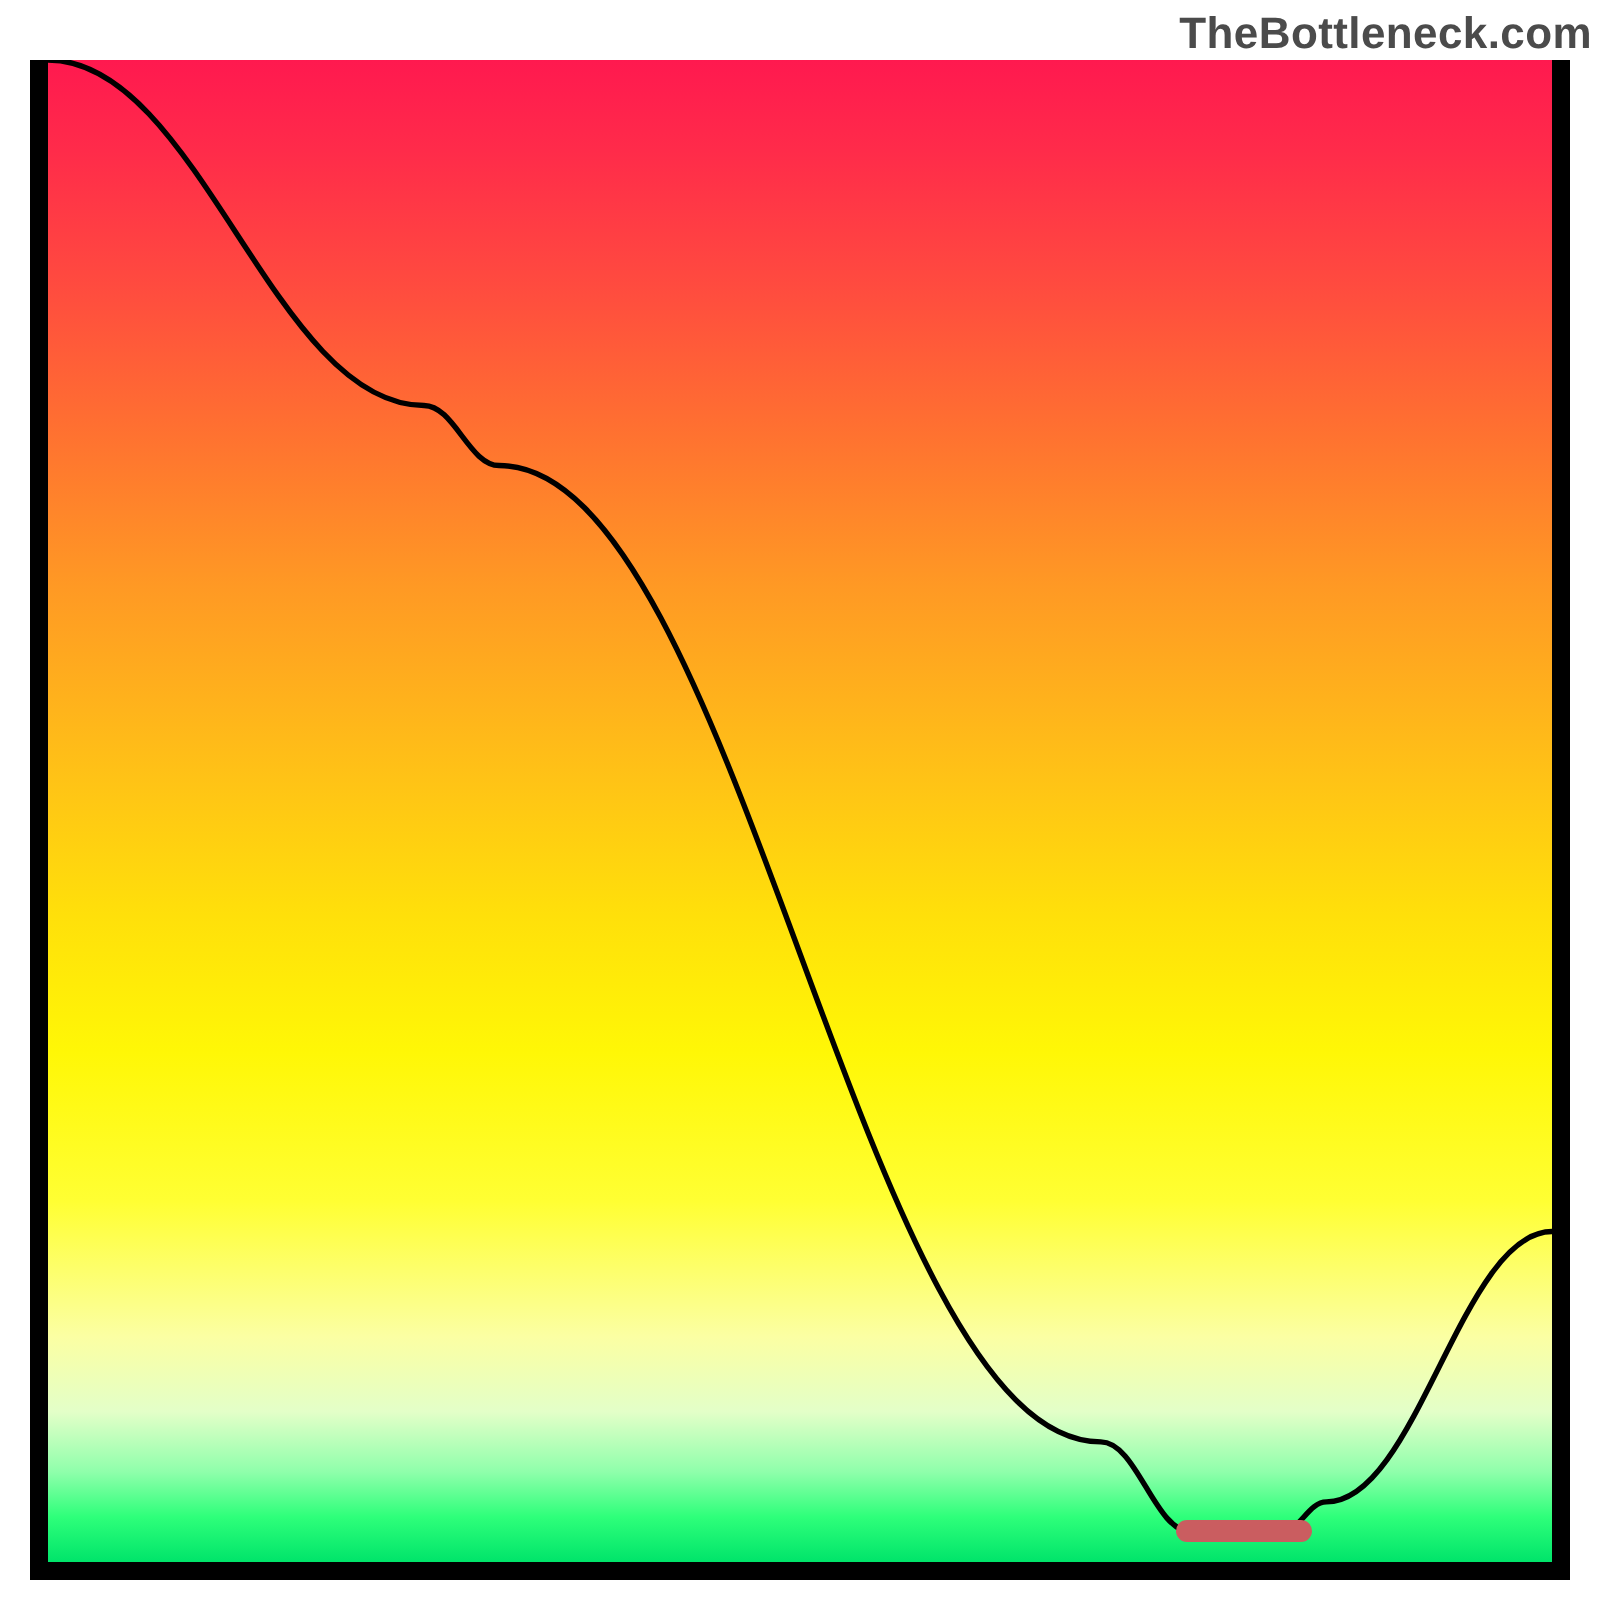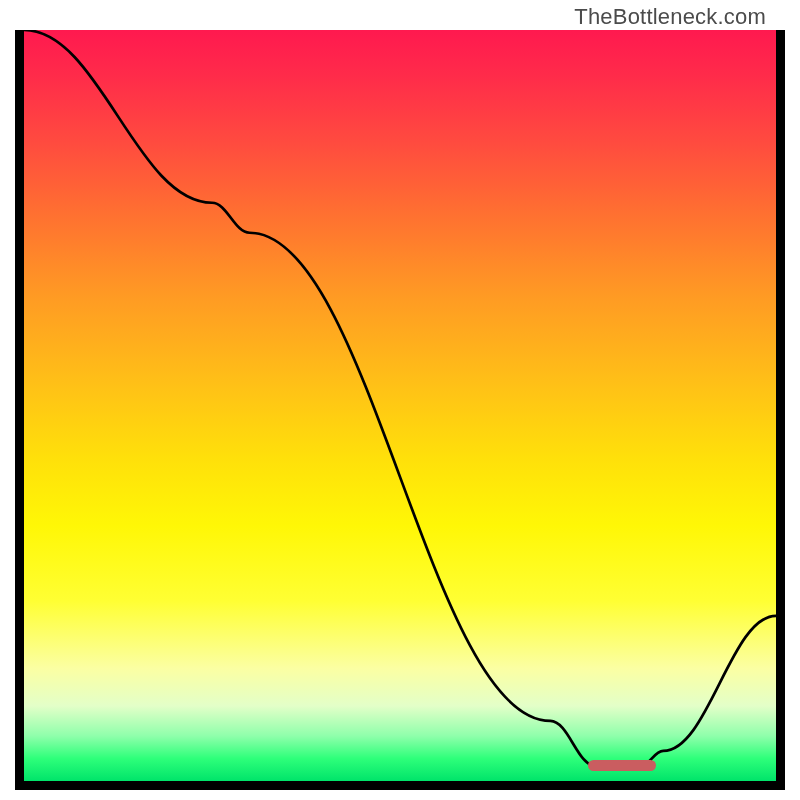--- a/index.html
+++ b/index.html
@@ -8,23 +8,23 @@
     width: 800px;
     height: 800px;
     background: #ffffff;
     position: relative;
     font-family: Arial, Helvetica, sans-serif;
     overflow: hidden;
   }
   .watermark {
     position: absolute;
     top: 4px;
-    right: 34px;
+    right: 4px;
     font-size: 22px;
-    font-weight: normal;
+    font-weight: bold;
     color: #4b4b4b;
     letter-spacing: 0.2px;
   }
   .chart-container {
     position: absolute;
     top: 30px;
     left: 15px;
     width: 770px;
     height: 760px;
   }

